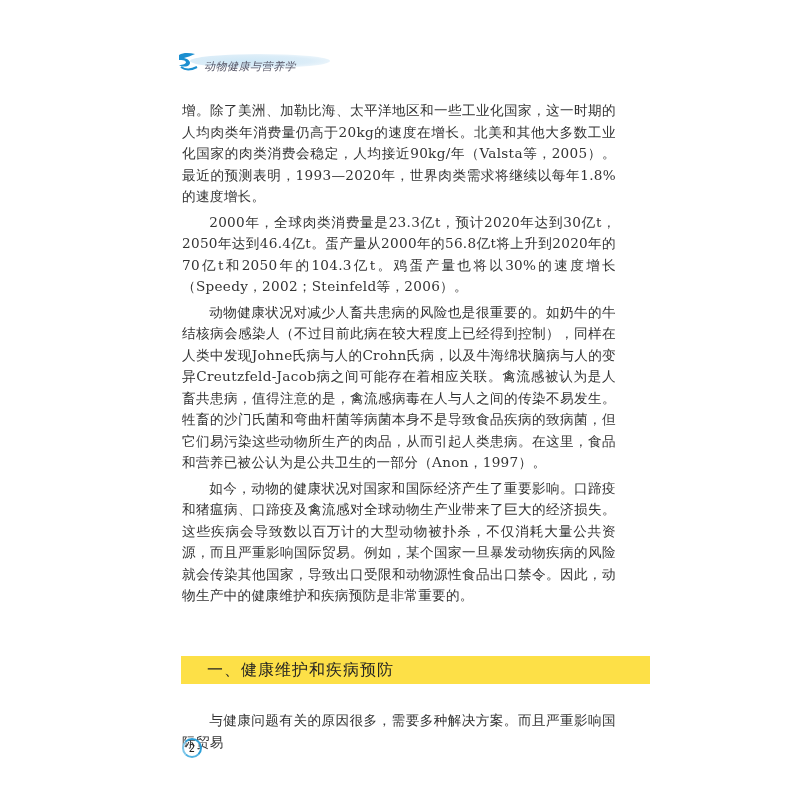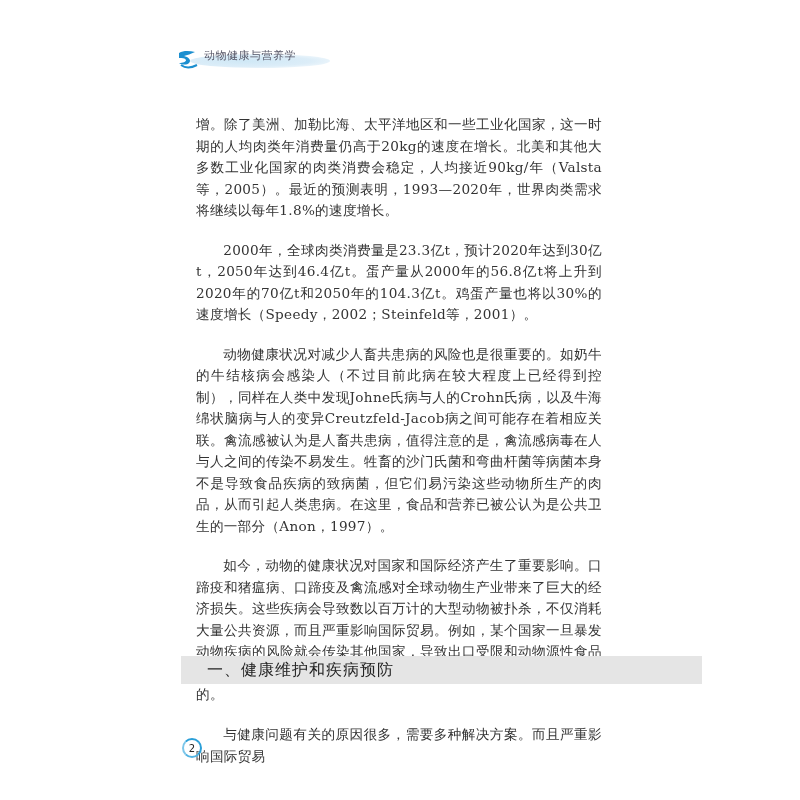--- a/index.html
+++ b/index.html
@@ -15,21 +15,22 @@
       font-family: "DejaVu Serif", "Liberation Serif", serif;
       color: #2a2a2a;
     }
     .running-header {
       position: absolute;
       left: 176px;
       top: 48px;
       width: 150px;
       height: 26px;
       display: flex;
-      align-items: flex-start;
+      align-items: flex-end;
+      font-style: italic;
     }
     .header-banner {
       position: absolute;
       left: 14px;
       top: 6px;
       width: 140px;
       height: 14px;
       border-radius: 50%;
       background: radial-gradient(ellipse at 40% 50%, #cfe8f6 0%, #dcedf8 55%, rgba(230,243,250,0) 100%);
     }
@@ -48,37 +49,37 @@
       color: #556;
       letter-spacing: 0.5px;
     }
     .body-text {
       position: absolute;
       left: 178px;
       top: 96px;
       width: 442px;
     }
     .para {
-      margin: 18px;
+      margin: 4px;
       font-size: 13.6px;
       line-height: 21.5px;
       text-align: justify;
       color: #333;
       letter-spacing: 0.3px;
     }
     .para.indent {
       text-indent: 2em;
     }
     .section-heading {
       position: absolute;
       left: 181px;
       top: 656px;
-      width: 521px;
+      width: 469px;
       height: 28px;
-      background: #e5e5e5;
+      background: #fde047;
       display: flex;
       align-items: center;
     }
     .section-heading span {
       margin-left: 26px;
       font-family: "DejaVu Sans", "Liberation Sans", sans-serif;
       font-size: 16px;
       color: #222;
       letter-spacing: 1px;
     }
@@ -114,21 +115,21 @@
   <div class="header-banner"></div>
   <svg class="header-logo" viewBox="0 0 24 24">
     <path d="M3 5 C8 2, 14 3, 19 4 C15 6, 11 7, 8 8 C12 9, 16 12, 13 15 C11 17, 6 17, 3 15 C7 15, 10 14, 10 12 C9 10, 6 10, 3 10 Z" fill="#1c8fd0"></path>
     <path d="M5 17 C9 20, 15 20, 21 17" stroke="#1c8fd0" stroke-width="2" fill="none"></path>
   </svg>
   <span class="header-title">动物健康与营养学</span>
 </div>
 
 <div class="body-text">
   <p class="para">增。除了美洲、加勒比海、太平洋地区和一些工业化国家，这一时期的人均肉类年消费量仍高于20kg的速度在增长。北美和其他大多数工业化国家的肉类消费会稳定，人均接近90kg/年（Valsta等，2005）。最近的预测表明，1993—2020年，世界肉类需求将继续以每年1.8%的速度增长。</p>
-  <p class="para indent">2000年，全球肉类消费量是23.3亿t，预计2020年达到30亿t，2050年达到46.4亿t。蛋产量从2000年的56.8亿t将上升到2020年的70亿t和2050年的104.3亿t。鸡蛋产量也将以30%的速度增长（Speedy，2002；Steinfeld等，2001）。</p>
+  <p class="para indent">2000年，全球肉类消费量是23.3亿t，预计2020年达到30亿t，2050年达到46.4亿t。蛋产量从2000年的56.8亿t将上升到2020年的70亿t和2050年的104.3亿t。鸡蛋产量也将以30%的速度增长（Speedy，2002；Steinfeld等，2006）。</p>
   <p class="para indent">动物健康状况对减少人畜共患病的风险也是很重要的。如奶牛的牛结核病会感染人（不过目前此病在较大程度上已经得到控制），同样在人类中发现Johne氏病与人的Crohn氏病，以及牛海绵状脑病与人的变异Creutzfeld-Jacob病之间可能存在着相应关联。禽流感被认为是人畜共患病，值得注意的是，禽流感病毒在人与人之间的传染不易发生。牲畜的沙门氏菌和弯曲杆菌等病菌本身不是导致食品疾病的致病菌，但它们易污染这些动物所生产的肉品，从而引起人类患病。在这里，食品和营养已被公认为是公共卫生的一部分（Anon，1997）。</p>
   <p class="para indent">如今，动物的健康状况对国家和国际经济产生了重要影响。口蹄疫和猪瘟病、口蹄疫及禽流感对全球动物生产业带来了巨大的经济损失。这些疾病会导致数以百万计的大型动物被扑杀，不仅消耗大量公共资源，而且严重影响国际贸易。例如，某个国家一旦暴发动物疾病的风险就会传染其他国家，导致出口受限和动物源性食品出口禁令。因此，动物生产中的健康维护和疾病预防是非常重要的。</p>
 </div>
 
 <div class="section-heading">
   <span>一、健康维护和疾病预防</span>
 </div>
 
 <div class="after-heading">
   <p class="para indent">与健康问题有关的原因很多，需要多种解决方案。而且严重影响国际贸易</p>

